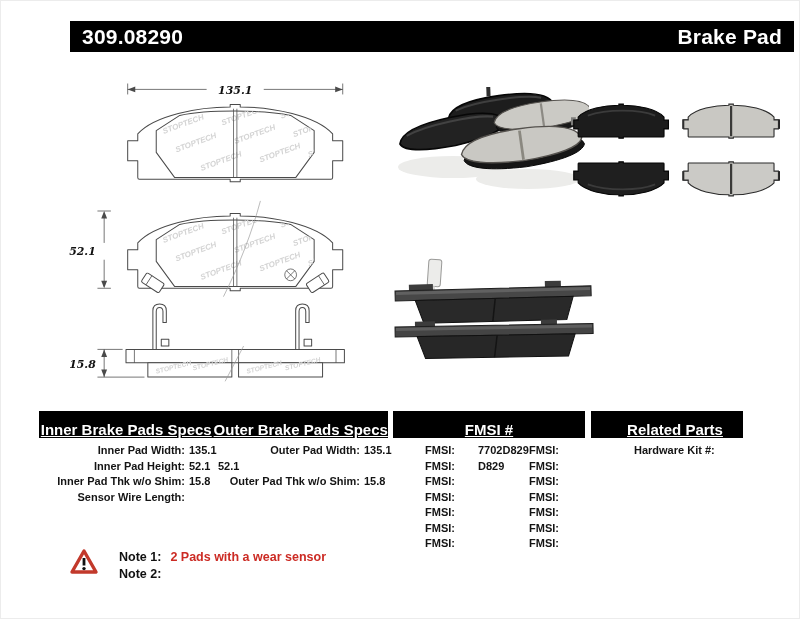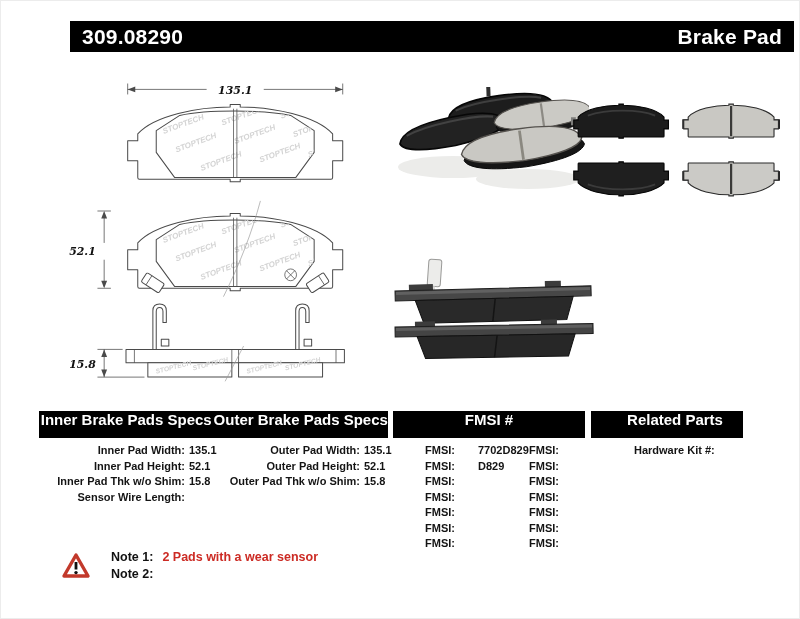--- a/index.html
+++ b/index.html
@@ -12,38 +12,38 @@
   .header-bar{
     position:absolute;left:38px;top:20px;width:724px;height:31px;
     background:var(--bar-bg,#000);color:var(--bar-fg,#fff);
     display:flex;align-items:center;justify-content:space-between;
     padding:0 12px;box-sizing:border-box;
     font-weight:bold;font-size:21px;letter-spacing:.2px;margin-left:31px;
   }
   
   .title-bar{
     position:absolute;top:410px;height:27px;background:var(--bar-bg,#000);
-    color:var(--bar-fg,#fff);display:flex;align-items:flex-start;
-    font-weight:bold;font-size:15px;
+    color:var(--bar-fg,#fff);display:flex;align-items:flex-end;
+    font-weight:bold;font-size:15px;text-decoration:underline;
   }
   .title-bar .half{flex:1;text-align:center;}
   .title-bar.single{justify-content:center;}
   
   .spec-col{position:absolute;top:442px;}
   .spec-row{display:flex;font-size:11px;font-weight:bold;color:#141414;line-height:15.5px;white-space:nowrap;}
   .spec-lbl{width:146px;text-align:right;}
   .spec-val{margin-left:4px;}
   .fmsi-col{position:absolute;top:442px;}
   .fmsi-row{display:flex;font-size:11px;font-weight:bold;color:#141414;line-height:15.5px;white-space:nowrap;}
   .fmsi-lbl{width:34px;margin-left:32px;}
   .fmsi-val{margin-left:19px;}
   .rel-col{position:absolute;top:442px;left:593px;padding-left:40px;}
   .rel-row{font-size:11px;font-weight:bold;color:#141414;line-height:15.5px;white-space:nowrap;}
   
-  .notes{position:absolute;left:60px;top:547px;display:flex;align-items:center;}
+  .notes{position:absolute;left:68px;top:547px;display:flex;}
   .note-text-block{margin-left:20px;padding-top:1px;}
   .note-row{display:flex;font-size:12.5px;font-weight:bold;color:#111;line-height:17px;white-space:nowrap;}
   .note-red{color:var(--note-red,#cc2b24);margin-left:9px;}
   
   .dline{fill:#ffffff;stroke:var(--drawing-line,#4a4a4a);stroke-width:1.2;stroke-linejoin:round;}
   .dthin{fill:none;stroke:var(--drawing-line,#4a4a4a);stroke-width:0.9;}
   .darrow{fill:var(--drawing-line,#4a4a4a);stroke:none;}
   .breakline{fill:none;stroke:#9a9a9a;stroke-width:0.8;}
   .wm{font-family:"Liberation Sans",sans-serif;font-style:italic;font-weight:bold;font-size:9.5px;
       fill:var(--watermark-gray,#d4d4d4);}
@@ -245,21 +245,20 @@
     <span class="spec-val"></span>
   </div>
 </div>
 
 <div class="spec-col" style="left:213px;">
   <div class="spec-row">
     <span class="spec-lbl">Outer Pad Width:</span>
     <span class="spec-val">135.1</span>
   </div>
   <div class="spec-row">
-    <span class="spec-lbl">Outer Pad Height:</span>
     <span class="spec-val">52.1</span>
   </div>
   <div class="spec-row">
     <span class="spec-lbl">Outer Pad Thk w/o Shim:</span>
     <span class="spec-val">15.8</span>
   </div>
 </div>
 
 <div class="fmsi-col" style="left:392px;">
   <div class="fmsi-row">

